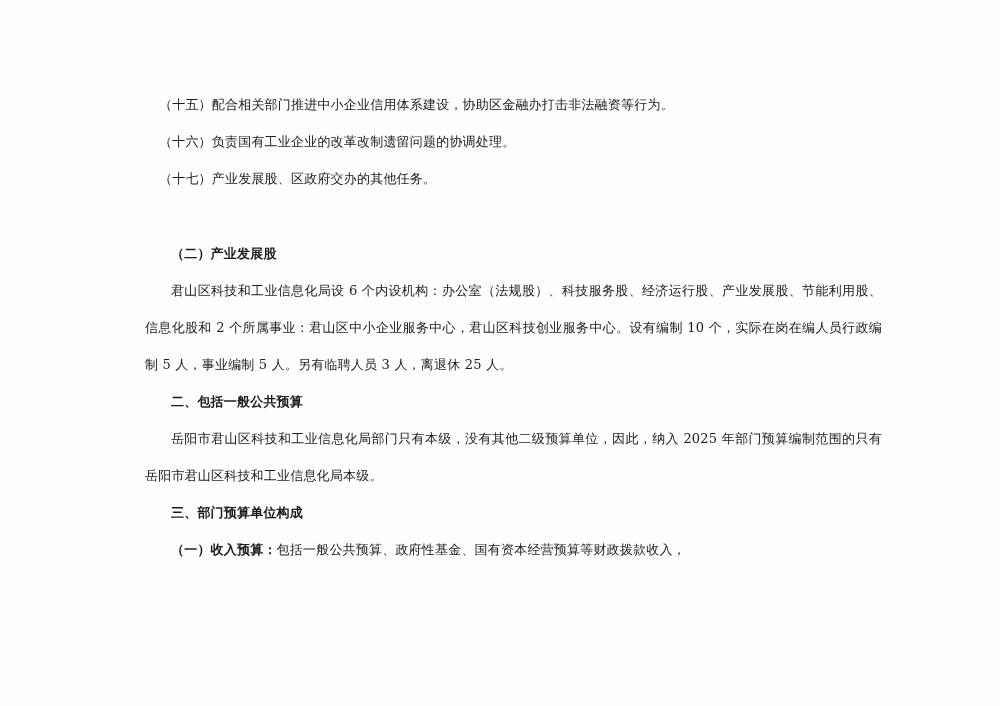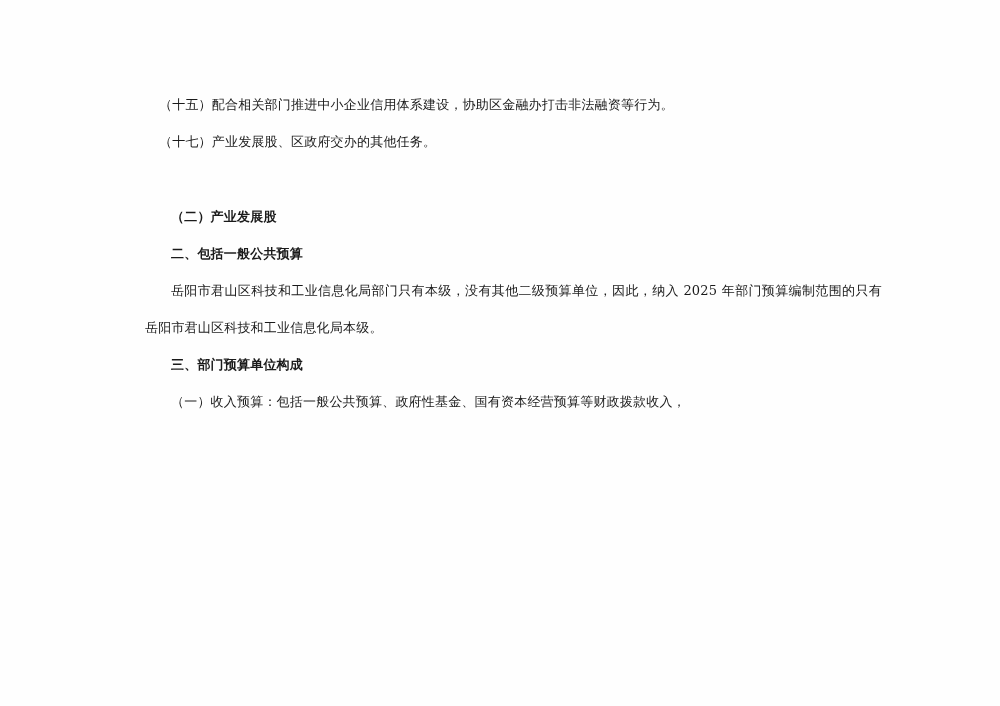--- a/index.html
+++ b/index.html
@@ -36,42 +36,44 @@
     text-indent: 0;
   }
   .indent2 {
     text-indent: 2em;
   }
   .heading {
     font-weight: bold;
     text-indent: 2em;
   }
   .subheading-inline {
-    font-weight: normal;
+    font-weight: bold;
   }
   .spacer-lg {
     height: 38px;
   }
   .list-line {
     text-indent: 0;
     padding-left: 14px;
   }
 </style>
 </head>
 <body>
 
 <div class="page">
   <div class="doc-body">
 
     <p class="para list-line">（十五）配合相关部门推进中小企业信用体系建设，协助区金融办打击非法融资等行为。</p>
+    <p class="para list-line">（十六）负责国有工业企业的改革改制遗留问题的协调处理。</p>
     <p class="para list-line">（十七）产业发展股、区政府交办的其他任务。</p>
 
     <div class="spacer-lg"></div>
 
     <p class="heading">（二）产业发展股</p>
+    <p class="indent2">君山区科技和工业信息化局设 6 个内设机构：办公室（法规股）、科技服务股、经济运行股、产业发展股、节能利用股、信息化股和 2 个所属事业：君山区中小企业服务中心，君山区科技创业服务中心。设有编制 10 个，实际在岗在编人员行政编制 5 人，事业编制 5 人。另有临聘人员 3 人，离退休 25 人。</p>
 
     <p class="heading">二、包括一般公共预算</p>
     <p class="indent2">岳阳市君山区科技和工业信息化局部门只有本级，没有其他二级预算单位，因此，纳入 2025 年部门预算编制范围的只有岳阳市君山区科技和工业信息化局本级。</p>
 
     <p class="heading">三、部门预算单位构成</p>
     <p class="indent2"><span class="subheading-inline">（一）收入预算：</span><span>包括一般公共预算、政府性基金、国有资本经营预算等财政拨款收入，</span></p>
 
   </div>
 </div>
 

